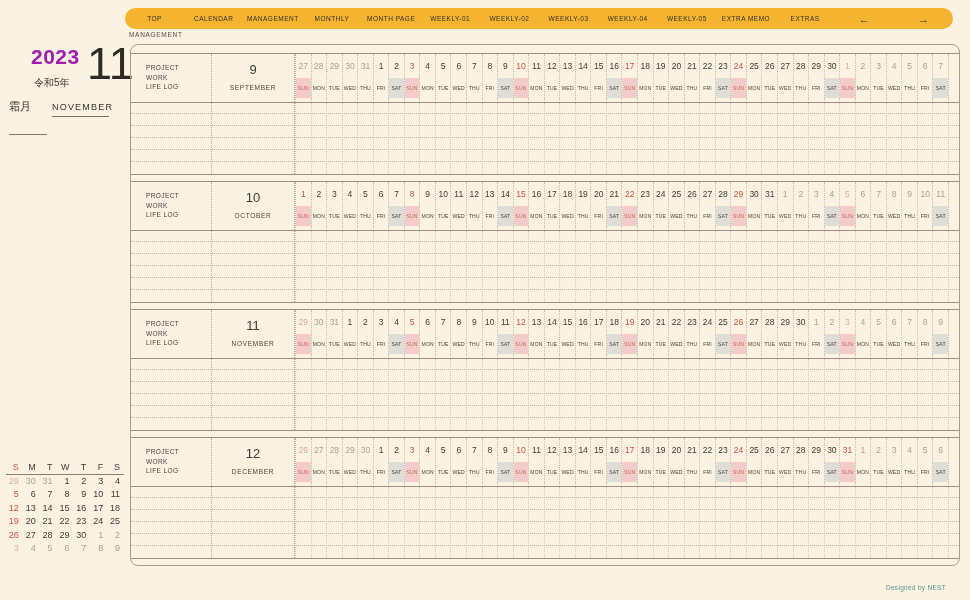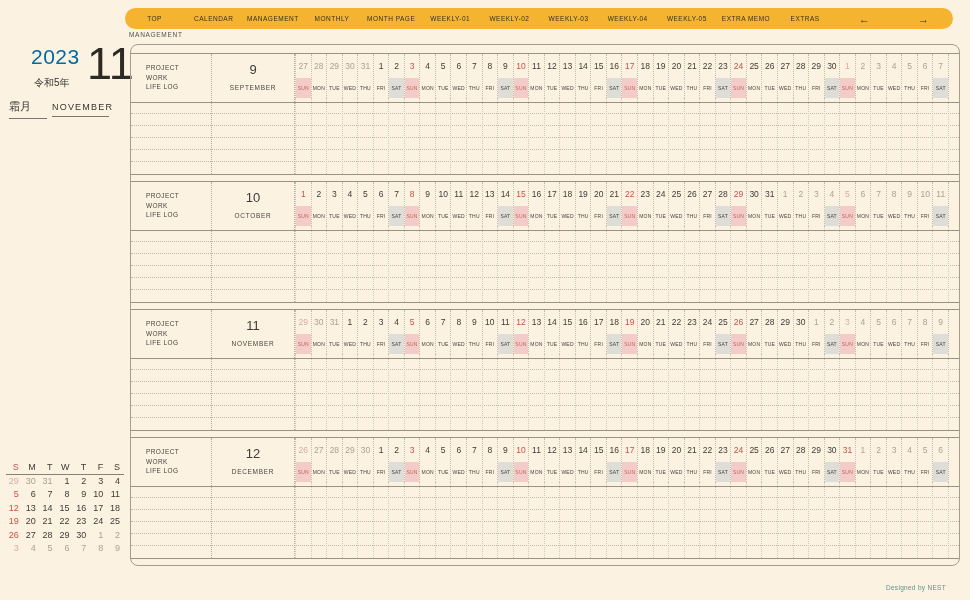--- a/index.html
+++ b/index.html
@@ -14,25 +14,25 @@
     position:absolute;left:125px;top:8px;width:828px;height:21px;
     background:var(--nav_bg,#f5b42f);border-radius:11px;
     display:flex;align-items:center;
   }
   .tab{flex:1 1 0;text-align:center;font-size:6.5px;letter-spacing:.5px;
        color:var(--nav_text,#33302a);white-space:nowrap;cursor:pointer;}
   .arrow{flex:1 1 0;text-align:center;font-size:11px;color:var(--nav_text,#33302a);cursor:pointer;line-height:10px;}
   .breadcrumb{position:absolute;left:129px;top:31px;font-size:6.5px;letter-spacing:.7px;color:#55504a;}
 
   
-  .year{position:absolute;left:31px;top:45px;font-size:21px;letter-spacing:.5px;color:#0369a1;}
+  .year{position:absolute;left:31px;top:45px;font-size:21px;letter-spacing:.5px;color:#a21caf;font-weight:bold;}
   .era{position:absolute;left:34px;top:76px;font-size:10px;color:#36332c;}
   .bignum{position:absolute;left:87px;top:39px;font-size:45px;line-height:50px;color:#2d2a24;}
   .jp{position:absolute;left:9px;top:99px;width:38px;font-size:11px;color:#36332c;
-      border-bottom:1px solid #7d756b;padding-bottom:4px;}
+      border-bottom:1px solid #7d756b;padding-bottom:20px;}
   .sidemonth{position:absolute;left:52px;top:102px;width:57px;font-size:9px;letter-spacing:1.2px;
       color:#36332c;border-bottom:1px solid #7d756b;padding-bottom:4px;}
 
   
   .mini{position:absolute;left:6px;top:462px;width:118px;}
   .mini-hdr{display:grid;grid-template-columns:repeat(7,1fr);border-bottom:1px solid #8a8078;padding-bottom:2px;}
   .mh{text-align:right;padding-right:4px;font-size:9px;color:var(--text_dark,#3f3b35);}
   .mh.sun{color:var(--sunday_red,#c4554c);}
   .mini-week{display:grid;grid-template-columns:repeat(7,1fr);}
   .mc{height:13.4px;line-height:13.4px;text-align:right;padding-right:4px;font-size:9px;}

